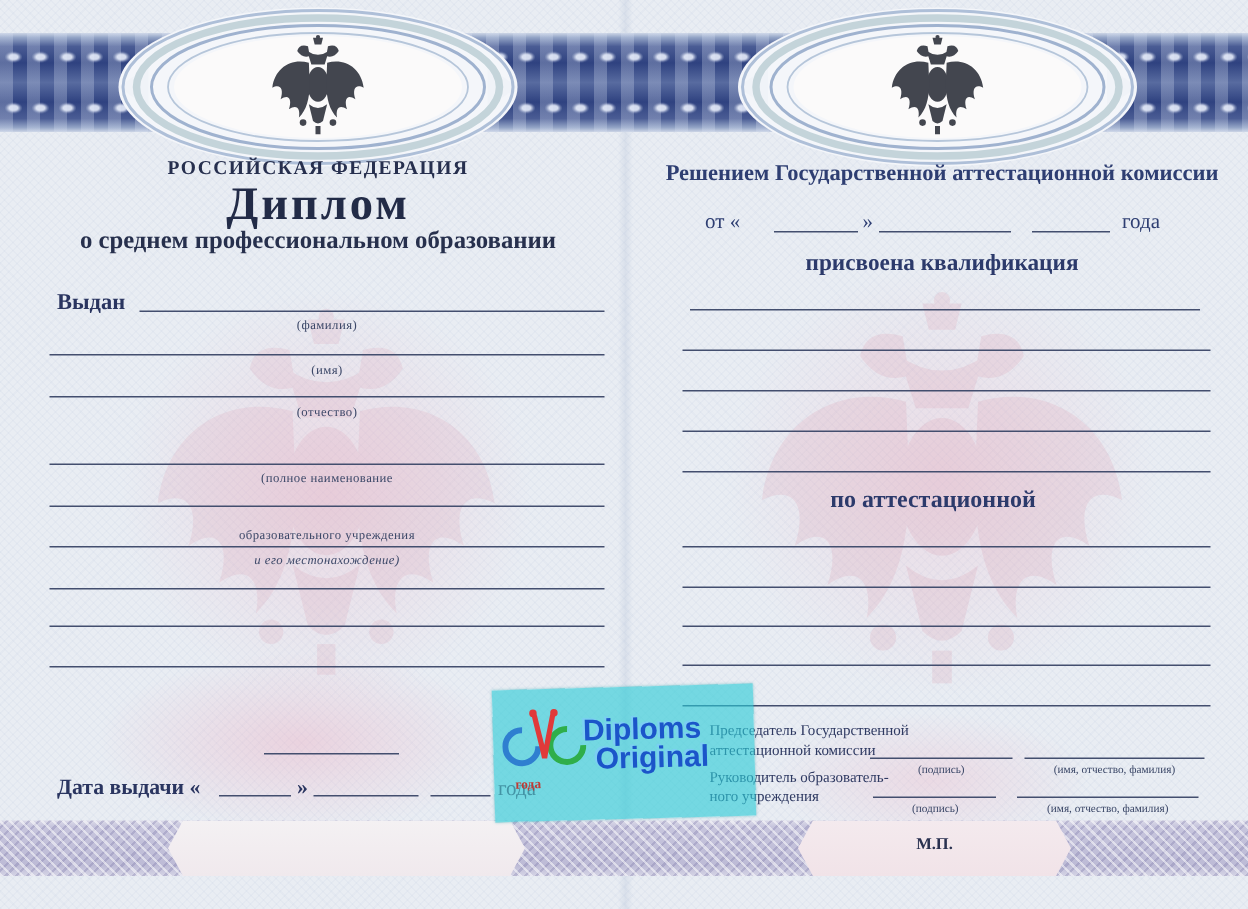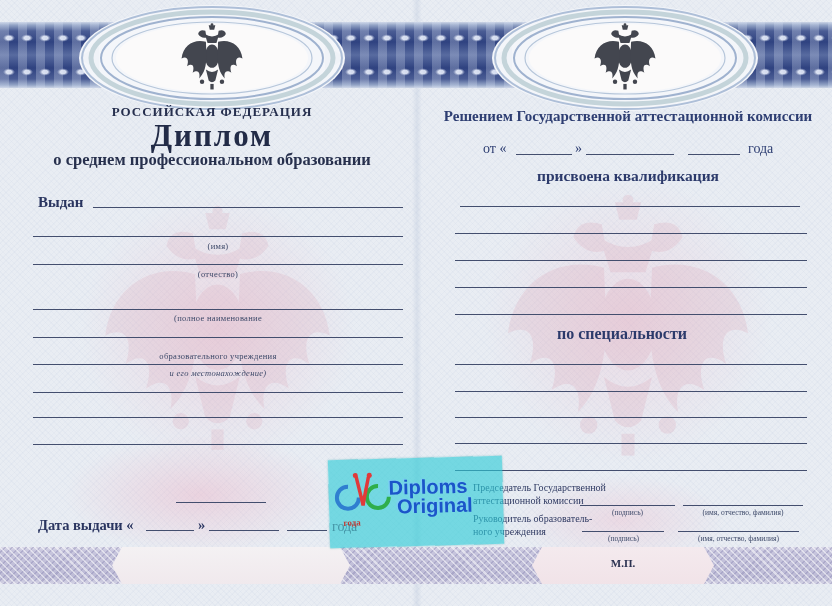--- a/index.html
+++ b/index.html
@@ -132,20 +132,21 @@
         <use href="#eagle" x="98" y="19" width="74" height="72" fill="#43464f"></use>
       </g>
   </svg>
 
   <div class="abs country ctr" style="left:60px;top:104px;width:304px">РОССИЙСКАЯ ФЕДЕРАЦИЯ</div>
   <div class="abs big-title ctr" style="left:60px;top:118px;width:304px">Диплом</div>
   <div class="abs subtitle ctr" style="left:20px;top:150px;width:384px">о среднем профессиональном образовании</div>
 
   <div class="abs fieldlbl" style="left:38px;top:194px">Выдан</div>
   <div class="abs fline" style="left:93px;top:207px;width:310px"></div>
+  <div class="abs cap" style="left:33px;top:211px;width:370px">(фамилия)</div>
 
   <div class="abs fline" style="left:33px;top:236px;width:370px"></div>
   <div class="abs cap" style="left:33px;top:241px;width:370px">(имя)</div>
 
   <div class="abs fline" style="left:33px;top:264px;width:370px"></div>
   <div class="abs cap" style="left:33px;top:269px;width:370px">(отчество)</div>
 
   <div class="abs fline" style="left:33px;top:309px;width:370px"></div>
   <div class="abs cap" style="left:33px;top:313px;width:370px">(полное наименование</div>
 
@@ -163,36 +164,36 @@
 
   <div class="abs fieldlbl" style="left:38px;top:517px;font-size:14.5px">Дата выдачи «</div>
   <div class="abs fline" style="left:146px;top:530px;width:48px"></div>
   <div class="abs fieldlbl" style="left:198px;top:517px;font-size:14.5px">»</div>
   <div class="abs fline" style="left:209px;top:530px;width:70px"></div>
   <div class="abs fline" style="left:287px;top:530px;width:40px"></div>
   <div class="abs yeartxt" style="left:332px;top:519px">года</div>
 
   <div class="abs rp-head ctr" style="left:437px;top:108px;width:382px">Решением Государственной аттестационной комиссии</div>
 
-  <div class="abs t" style="left:483px;top:141px;font-size:14px;color:#2e3e72">от «</div>
+  <div class="abs t" style="left:470px;top:141px;font-size:14px;color:#2e3e72">от «</div>
   <div class="abs fline" style="left:516px;top:154px;width:56px"></div>
   <div class="abs t" style="left:575px;top:141px;font-size:14px;color:#2e3e72">»</div>
   <div class="abs fline" style="left:586px;top:154px;width:88px"></div>
   <div class="abs fline" style="left:688px;top:154px;width:52px"></div>
   <div class="abs t" style="left:748px;top:141px;font-size:14px;color:#2e3e72">года</div>
 
   <div class="abs rp-mid ctr" style="left:440px;top:167px;width:376px">присвоена квалификация</div>
 
   <div class="abs fline" style="left:460px;top:206px;width:340px"></div>
   <div class="abs fline" style="left:455px;top:233px;width:352px"></div>
   <div class="abs fline" style="left:455px;top:260px;width:352px"></div>
   <div class="abs fline" style="left:455px;top:287px;width:352px"></div>
   <div class="abs fline" style="left:455px;top:314px;width:352px"></div>
 
-  <div class="abs rp-mid ctr" style="left:437px;top:325px;width:370px;font-size:16px">по специальности</div>
+  <div class="abs rp-mid ctr" style="left:437px;top:325px;width:370px;font-size:16px">по аттестационной</div>
 
   <div class="abs fline" style="left:455px;top:364px;width:352px"></div>
   <div class="abs fline" style="left:455px;top:391px;width:352px"></div>
   <div class="abs fline" style="left:455px;top:417px;width:352px"></div>
   <div class="abs fline" style="left:455px;top:443px;width:352px"></div>
   <div class="abs fline" style="left:455px;top:470px;width:352px"></div>
 
   <div class="abs signlbl" style="left:437px;top:482px">Председатель Государственной</div>
   <div class="abs signlbl" style="left:437px;top:495px">аттестационной комиссии</div>
   <div class="abs fline" style="left:580px;top:505px;width:95px"></div>

